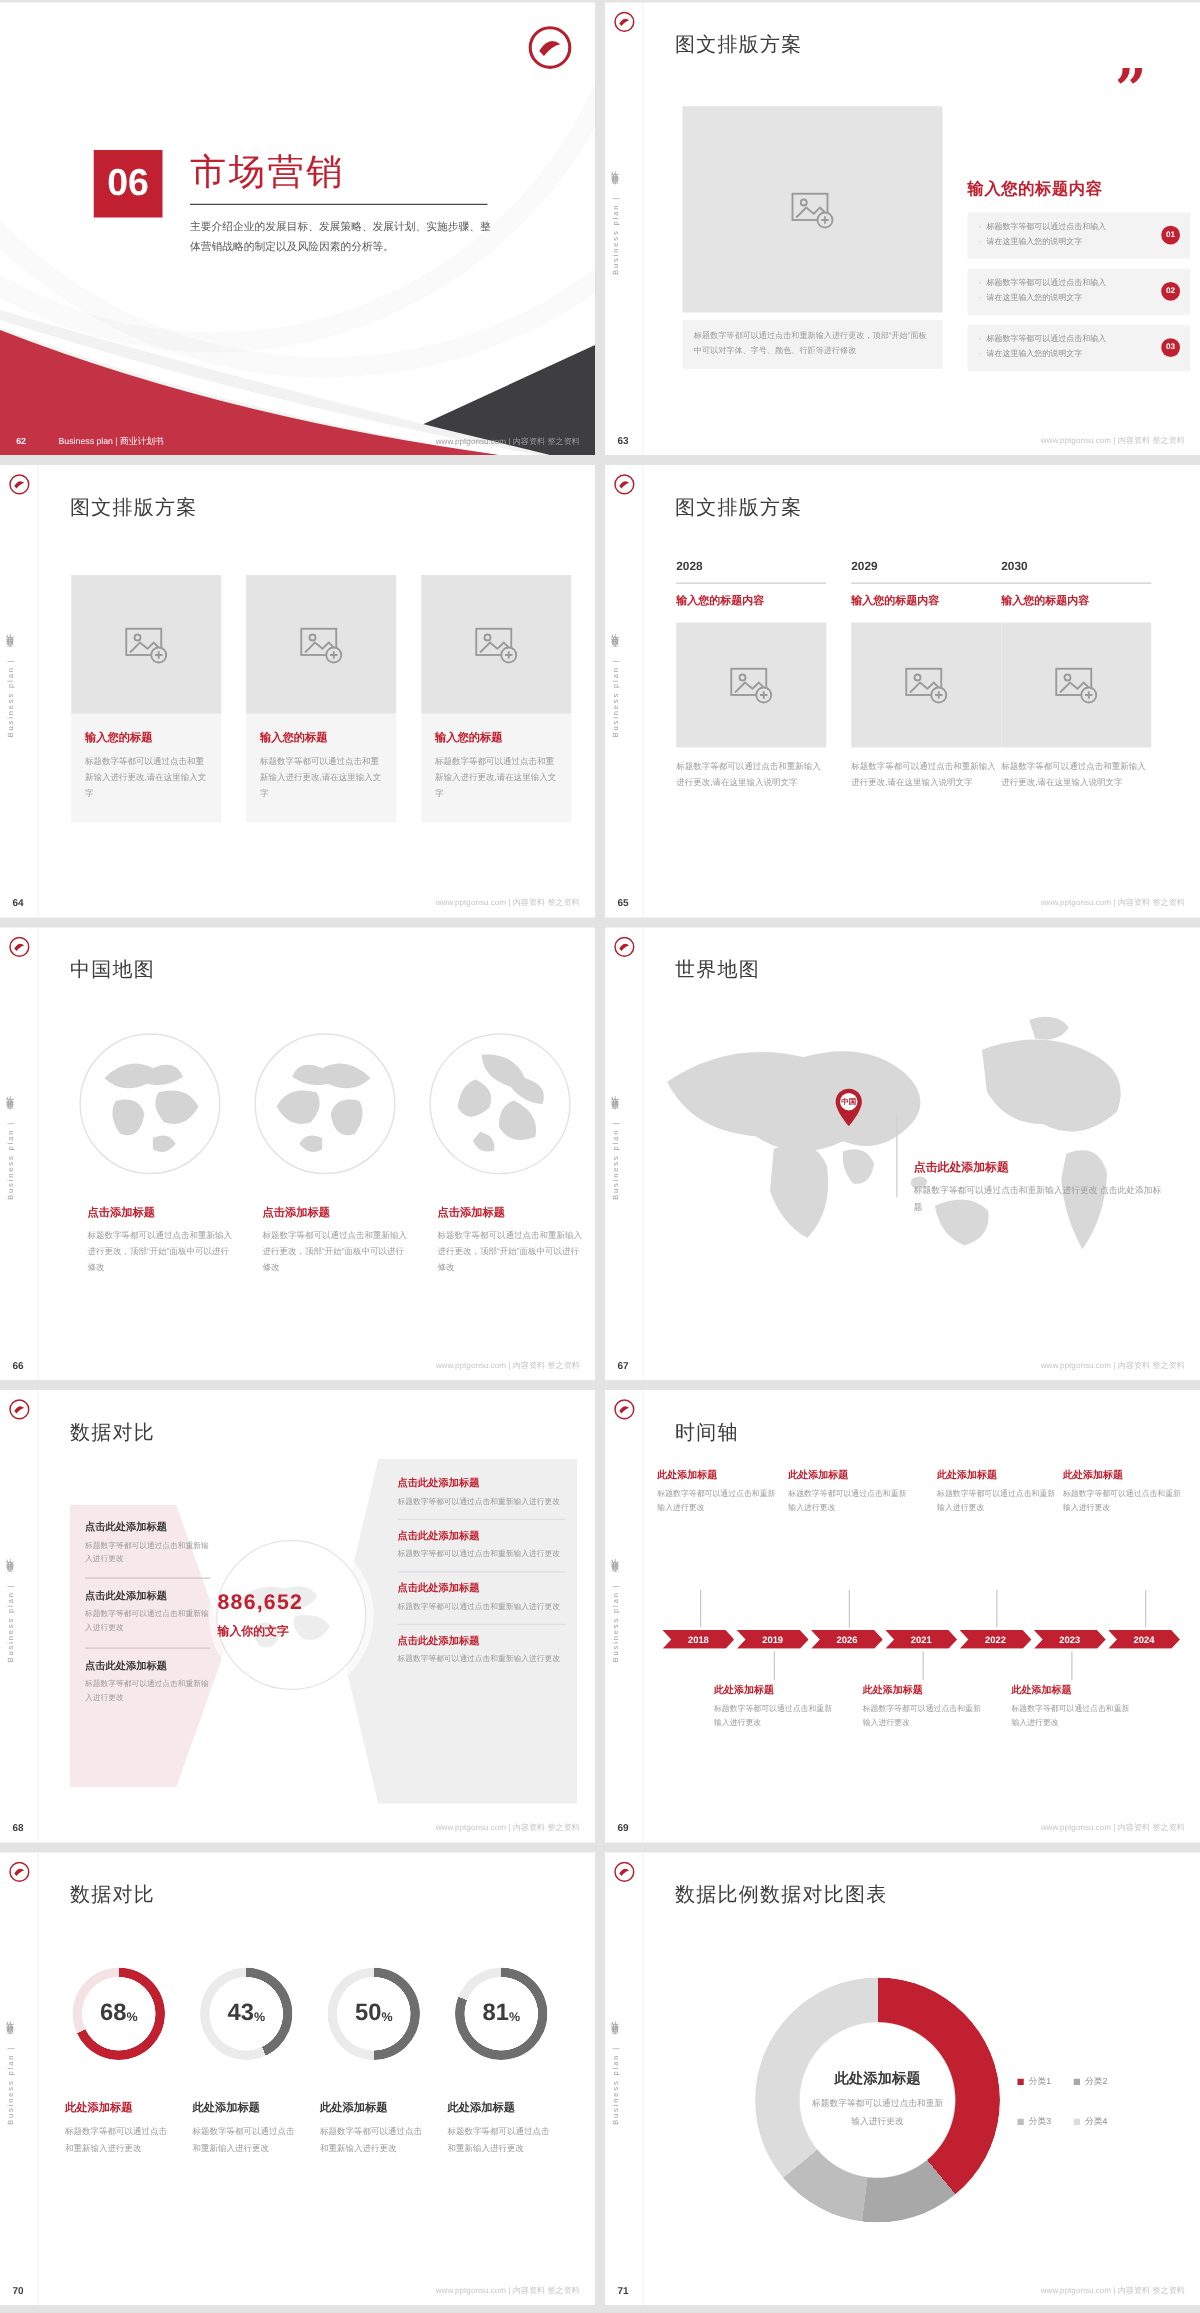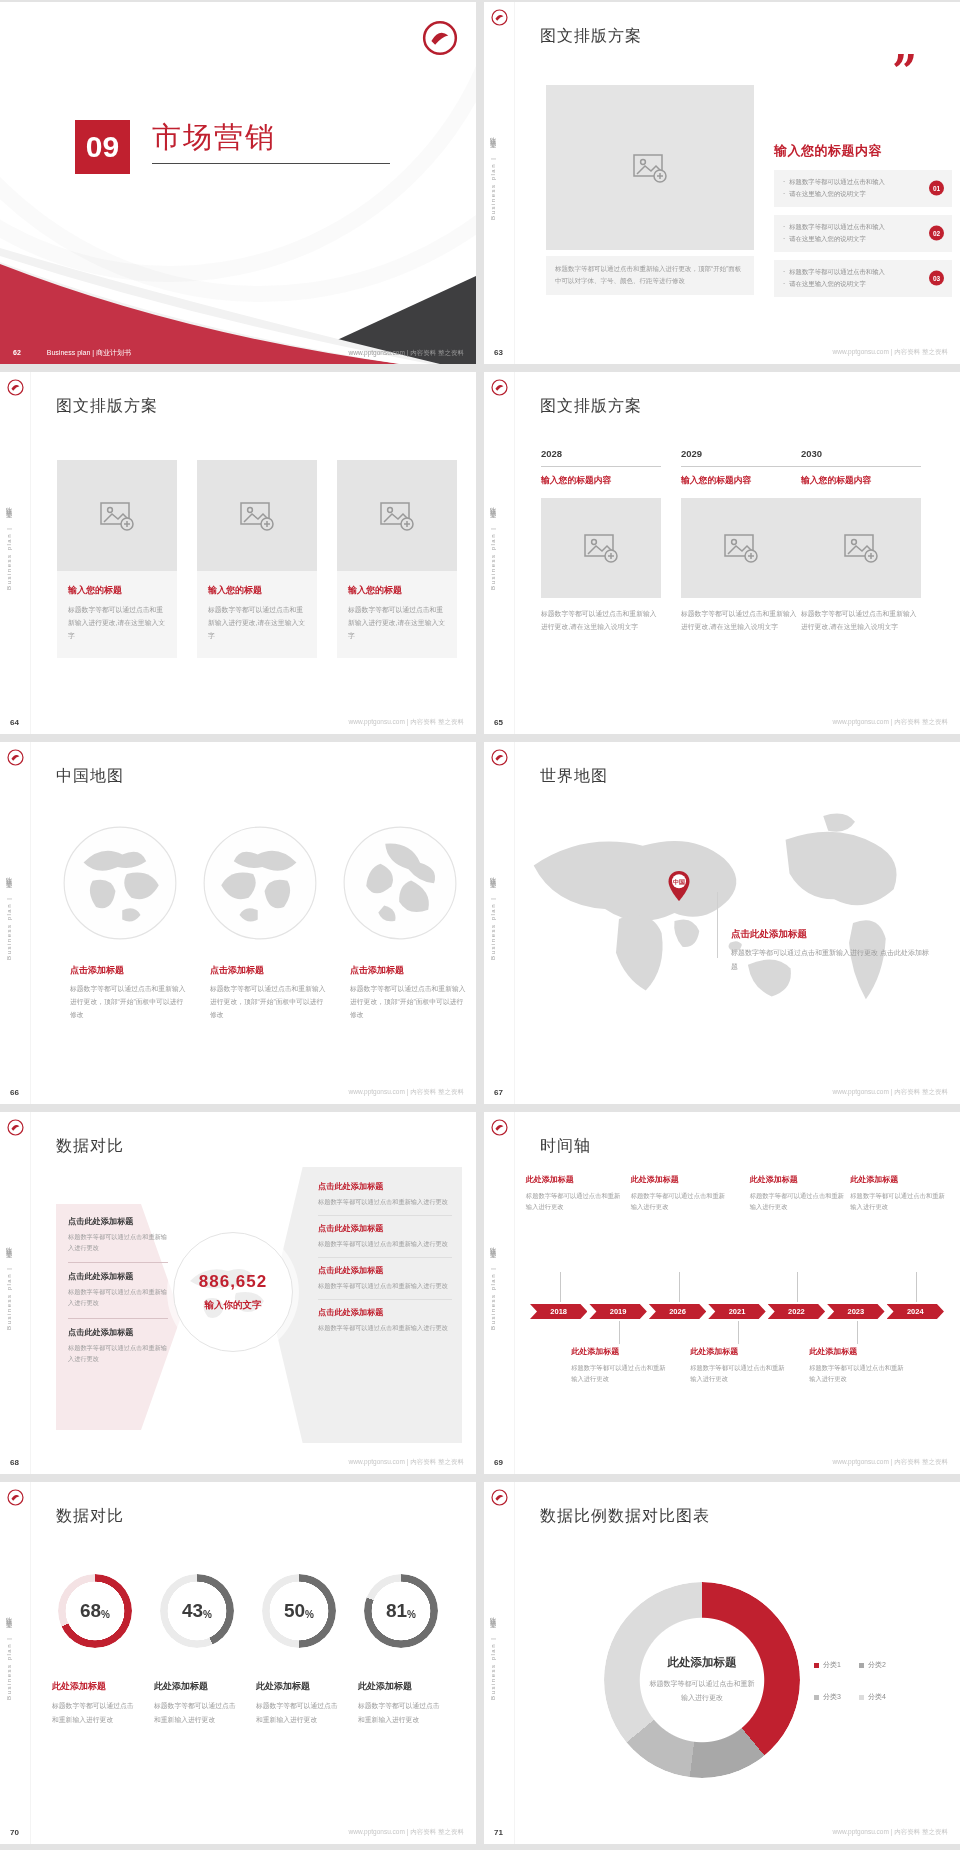--- a/index.html
+++ b/index.html
@@ -78,21 +78,21 @@
   .pk-h{font-size:8.2px;font-weight:bold;color:#3a3a3a;margin-bottom:4px}
   .pk-b{font-size:6.2px;color:#9b9b9b;line-height:1.8}
   .gy{position:absolute;left:270px;top:55px;width:192px;height:276px;background:#efefef;
       clip-path:polygon(0 50%,17% 0,100% 0,100% 100%,17% 100%)}
   .gy-items{position:absolute;left:318px;top:62px;width:134px}
   .gy-it{padding:7px 0 8px;border-bottom:1px solid #dedede}
   .gy-it:last-child{border-bottom:none}
   .gy-h{font-size:8.2px;font-weight:bold;color:var(--accent);margin-bottom:4px}
   .gy-b{font-size:6.2px;color:#9b9b9b;line-height:1.8}
   .c68{position:absolute;left:173px;top:120px;width:120px;height:120px;border-radius:50%;
-       background:#fff;border:1px solid #e4e4e4;display:flex;flex-direction:column;align-items:center;justify-content:center;
+       background:#fff;border:1px solid #e4e4e4;display:flex;flex-direction:column;align-items:flex-start;justify-content:center;
        box-shadow:0 0 0 6px rgba(255,255,255,.6)}
   .c68 svg{position:absolute;left:10px;top:22px;width:100px;height:76px;opacity:.5}
   .c68-num{position:relative;font-size:17px;font-weight:bold;color:var(--accent);letter-spacing:1px}
   .c68-lbl{position:relative;font-size:9.5px;font-weight:bold;color:var(--accent);margin-top:7px}
   
   .tl{position:absolute;left:46px;top:62px;width:416px;height:266px}
   .tl-bar{position:absolute;left:0;top:130px;width:100%;display:flex}
   .tl-yr{flex:1;height:15px;margin-right:2px;background:var(--accent);color:#fff;font-size:7.5px;
          line-height:15px;text-align:center;font-weight:bold;
          clip-path:polygon(0 0,calc(100% - 7px) 0,100% 50%,calc(100% - 7px) 100%,0 100%,7px 50%)}
@@ -133,23 +133,24 @@
 
   <div class="slide">
     <div class="cover-streak" style="width:700px;height:700px;left:-180px;top:-420px;transform:rotate(20deg)"></div>
     <div class="cover-streak" style="width:760px;height:760px;left:-120px;top:-460px;transform:rotate(14deg)"></div>
     <span class="logo-lg">
       <svg viewBox="0 0 20 20">
           <circle cx="10" cy="10" r="8.8" fill="#fff" stroke="#b61f2e" stroke-width="1.4"></circle>
           <path d="M5.2 11.6 Q9.5 4.5 14.6 8.6 Q11 9.2 7.3 13.8 Z" fill="#b61f2e"></path>
         </svg>
     </span>
-    <div class="num-box">09</div>
+    <div class="num-box">06</div>
     <div class="cover-title">市场营销</div>
     <div class="cover-rule"></div>
+    <div class="cover-desc">主要介绍企业的发展目标、发展策略、发展计划、实施步骤、整体营销战略的制定以及风险因素的分析等。</div>
     <svg class="cover-band" viewBox="0 0 476 122" preserveAspectRatio="none">
       <path d="M476 34 L476 122 L285 122 Z" fill="#3e3e40"></path>
       <path d="M0 6 Q190 62 440 122 L476 122 L0 122 Z" fill="#f2f2f2"></path>
       <path d="M0 22 Q180 92 400 122 L0 122 Z" fill="#c43246"></path>
       <path d="M0 14 Q200 78 430 122 L400 122 Q180 88 0 20 Z" fill="#ffffff"></path>
     </svg>
     <div class="cover-footer-l">
       <b>62</b><span>Business plan | 商业计划书</span>
     </div>
     <div class="cover-footer-r">www.pptgonsu.com | 内容资料 整之资料</div>

